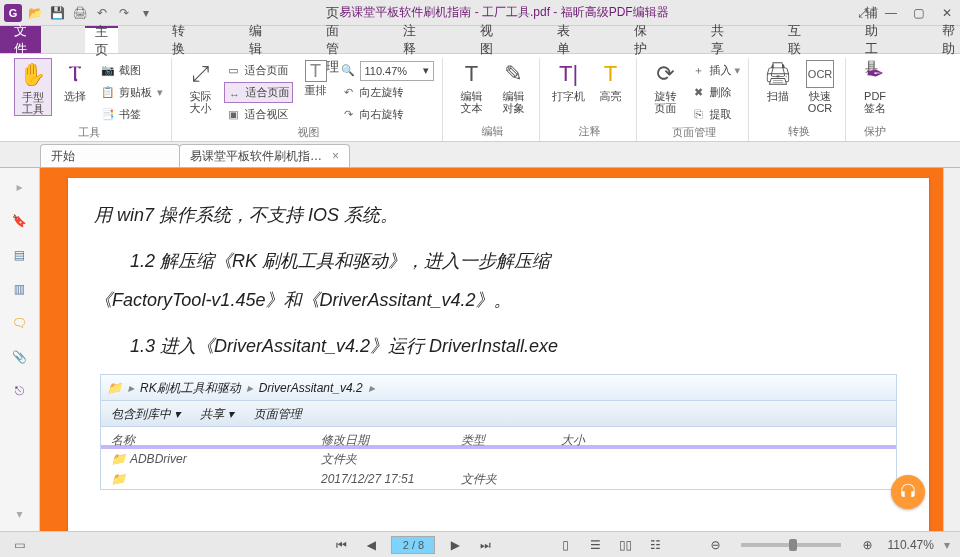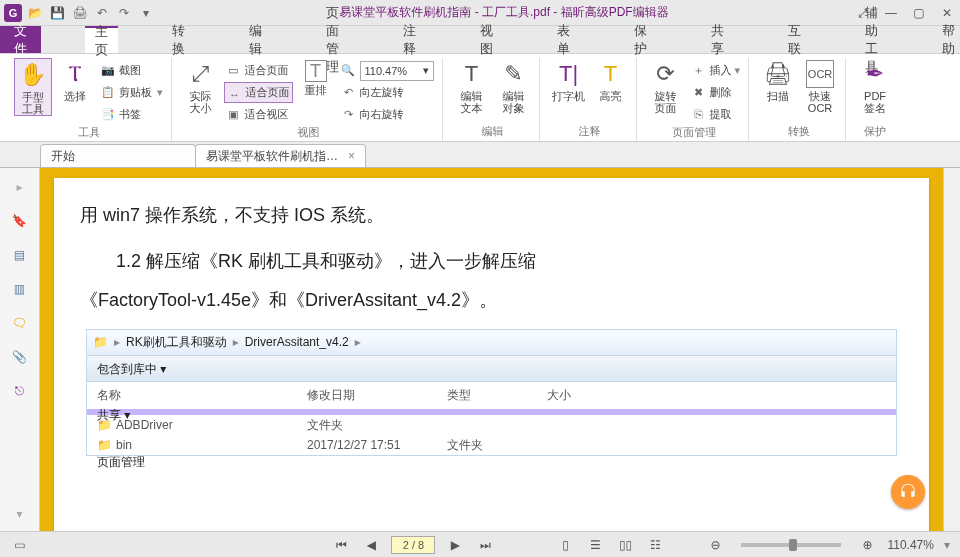--- a/index.html
+++ b/index.html
@@ -46,45 +46,45 @@
 .tabstrip { height: 26px; background: #eee; border-bottom: 1px solid #bbb; display: flex; align-items: flex-end; padding-left: 40px; }
 .doctab { height: 23px; background: #fdfdfd; border: 1px solid #bbb; border-bottom: none; padding: 0 10px; display: flex; align-items: center; font-size: 12px; color: #444; margin-right: -1px; border-radius: 4px 4px 0 0; }
 .doctab .close { margin-left: 10px; color: #888; }
 
 
 .main { display: flex; height: 363px; position: relative; }
 .navpanel { width: 40px; background: #f5f5f5; border-right: 1px solid #d0d0d0; display: flex; flex-direction: column; align-items: center; padding-top: 8px; gap: 12px; }
 .navpanel span { width: 22px; height: 22px; display: flex; align-items: center; justify-content: center; color: #666; cursor: pointer; }
 .navpanel .chev { color: #aaa; }
 
-.doc-area { flex: 1; background: #eab308; padding: 10px 14px 0 14px; overflow: hidden; position: relative; }
+.doc-area { flex: 1; background: #f97316; padding: 10px 14px 0 28px; overflow: hidden; position: relative; font-style: italic; }
 .page { background: #fff; box-shadow: 0 1px 3px rgba(0,0,0,0.2); padding: 18px 26px; font-family: SimSun, serif; font-size: 18px; line-height: 2.2; color: #222; height: 360px; }
 .page .indent2 { padding-left: 2em; margin-top: 6px; }
 
 .file-explorer { border: 1px solid #c4d6ea; margin: 8px 6px 0 6px; font-size: 12px; font-family: "Microsoft YaHei", sans-serif; }
 .fe-bc { background: linear-gradient(#fafdff, #e4eef9); border-bottom: 1px solid #c4d6ea; height: 26px; display: flex; align-items: center; padding: 0 6px; gap: 6px; }
 .fe-bc .sep { color: #888; }
 .fe-menu { background: linear-gradient(#f6f9fc, #e8eef5); border-bottom: 1px solid #c4d6ea; height: 22px; display: flex; align-items: center; padding: 0 8px; gap: 14px; color: #333; }
-.fe-tool { background: linear-gradient(#f2f6fb, #dde8f3); border-bottom: 1px solid #c4d6ea; height: 26px; display: flex; align-items: flex-start; padding: 0 10px; gap: 20px; flex-direction: column; }
-.fe-hdr { background: #fff; border-bottom: 6px solid #c4b5fd; height: 33px; display: flex; align-items: flex-end; padding: 0 10px; color: #555; }
+.fe-tool { background: linear-gradient(#f2f6fb, #dde8f3); border-bottom: 1px solid #c4d6ea; height: 26px; display: flex; align-items: center; padding: 0 10px; gap: 20px; }
+.fe-hdr { background: #fff; border-bottom: 4px solid #c4b5fd; height: 22px; display: flex; align-items: flex-start; padding: 0 10px; color: #555; }
 .fe-hdr span:nth-child(1){ width: 210px; } .fe-hdr span:nth-child(2){ width: 140px; } .fe-hdr span:nth-child(3){ width: 100px; } .fe-hdr span:nth-child(4){ width: 80px; }
 .fe-row { background: #fff; height: 20px; display: flex; align-items: center; padding: 0 10px; }
 .fe-row .fname { width: 210px; display: flex; align-items: center; gap: 4px; }
 .fe-row .folder-ic { color: #e8b84a; }
 .fe-row span:nth-child(2){ width: 140px; color: #555; } .fe-row span:nth-child(3){ width: 100px; color: #555; }
 
 .vscroll { width: 17px; background: #f0f0f0; border-left: 1px solid #ccc; }
 
 .floating-help { position: absolute; right: 18px; bottom: 22px; width: 34px; height: 34px; border-radius: 50%; background: #ff9933; display: flex; align-items: center; justify-content: center; box-shadow: 0 1px 3px rgba(0,0,0,0.3); }
 .floating-help svg { width: 20px; height: 20px; }
 
 
 .statusbar { height: 26px; background: #e9e9e9; border-top: 1px solid #ccc; display: flex; align-items: center; padding: 0 10px; gap: 10px; color: #555; font-size: 12px; position: relative; }
 .statusbar .spacer { flex: 1; }
-.pagebox { border: 1px solid #aaa; background: #fef9c3; width: 44px; height: 18px; display: flex; align-items: center; justify-content: center; font-size: 11px; }
+.pagebox { border: 1px solid #aaa; background: #7dd3fc; width: 44px; height: 18px; display: flex; align-items: center; justify-content: center; font-size: 11px; }
 .status-icon { width: 20px; height: 18px; display: flex; align-items: center; justify-content: center; border: 1px solid transparent; cursor: pointer; }
 .zoom-slider { width: 100px; height: 4px; background: #bbb; position: relative; margin: 0 6px; }
 .zoom-slider::after { content: ""; position: absolute; left: 48%; top: -4px; width: 8px; height: 12px; background: #888; border-radius: 2px; }
 </style>
 </head>
 <body>
 
 <div class="titlebar">
   <div class="logo">G</div>
   <div class="qat">
@@ -281,21 +281,21 @@
       <div class="bigbtn">
         <div class="icon purple-icon">✒</div>
         <div class="txt">PDF<br>签名</div>
       </div>
     </div>
     <div class="label">保护</div>
   </div>
 </div>
 
 <div class="tabstrip">
-  <div class="doctab" style="width:156px">
+  <div class="doctab" style="width:140px">
       <span>开始</span>
     </div>
   <div class="doctab" style="background:#fff">
       <span>易课堂平板软件刷机指…</span>
       <span class="close">×</span>
     </div>
 </div>
 
 <div class="main">
   <div class="navpanel">
@@ -307,20 +307,21 @@
     <span style="color:#5a7fa0">📎</span>
     <span style="color:#7b2d8e">⎋</span>
     <span class="chev" style="margin-top:auto;margin-bottom:6px">▾</span>
   </div>
 
   <div class="doc-area">
     <div class="page">
       <div>用 win7 操作系统，不支持 IOS 系统。</div>
       <div class="indent2">1.2 解压缩《RK 刷机工具和驱动》，进入一步解压缩</div>
       <div>《FactoryTool-v1.45e》和《DriverAssitant_v4.2》。</div>
+      <div class="indent2">1.3 进入《DriverAssitant_v4.2》运行 DriverInstall.exe</div>
 
       <div class="file-explorer">
         <div class="fe-bc">
           <span style="color:#e8b84a">📁</span>
           <span class="sep">▸</span>
           <span>RK刷机工具和驱动</span>
           <span class="sep">▸</span>
           <span>DriverAssitant_v4.2</span>
           <span class="sep">▸</span>
         </div>
@@ -338,21 +339,20 @@
         <div class="fe-row">
           <span class="fname">
               <span class="folder-ic">📁</span>
               <span>ADBDriver</span>
             </span>
           <span>文件夹</span>
         </div>
         <div class="fe-row">
           <span class="fname">
               <span class="folder-ic">📁</span>
-              <span>bin</span>
             </span>
           <span>2017/12/27 17:51</span>
           <span>文件夹</span>
         </div>
       </div>
     </div>
     <div class="floating-help">
       <svg viewBox="0 0 24 24">
           <path fill="#fff" d="M12 2a8 8 0 00-8 8v5a3 3 0 003 3h1v-7H5v-1a7 7 0 0114 0v1h-3v7h1a3 3 0 003-3v-5a8 8 0 00-8-8z"></path>
         </svg>

